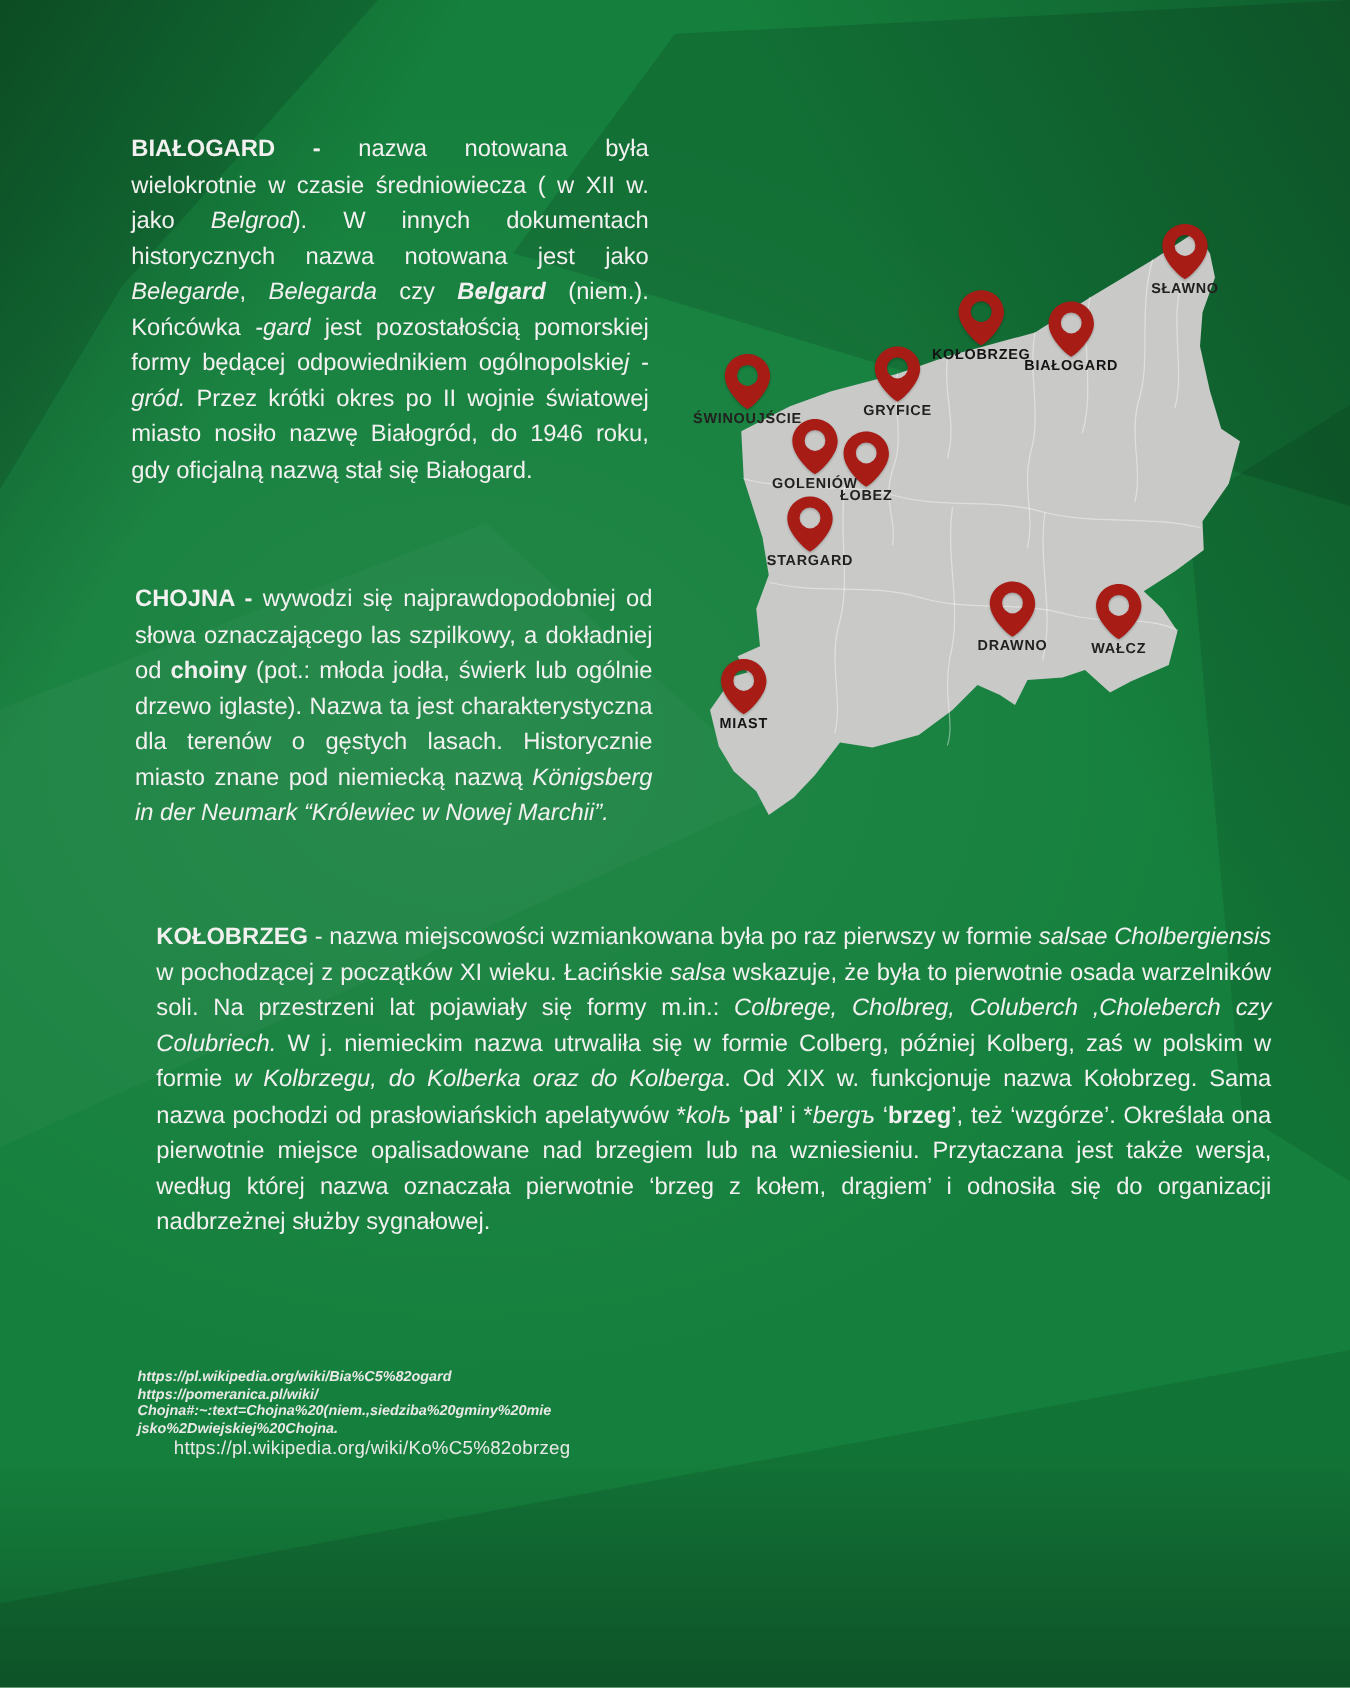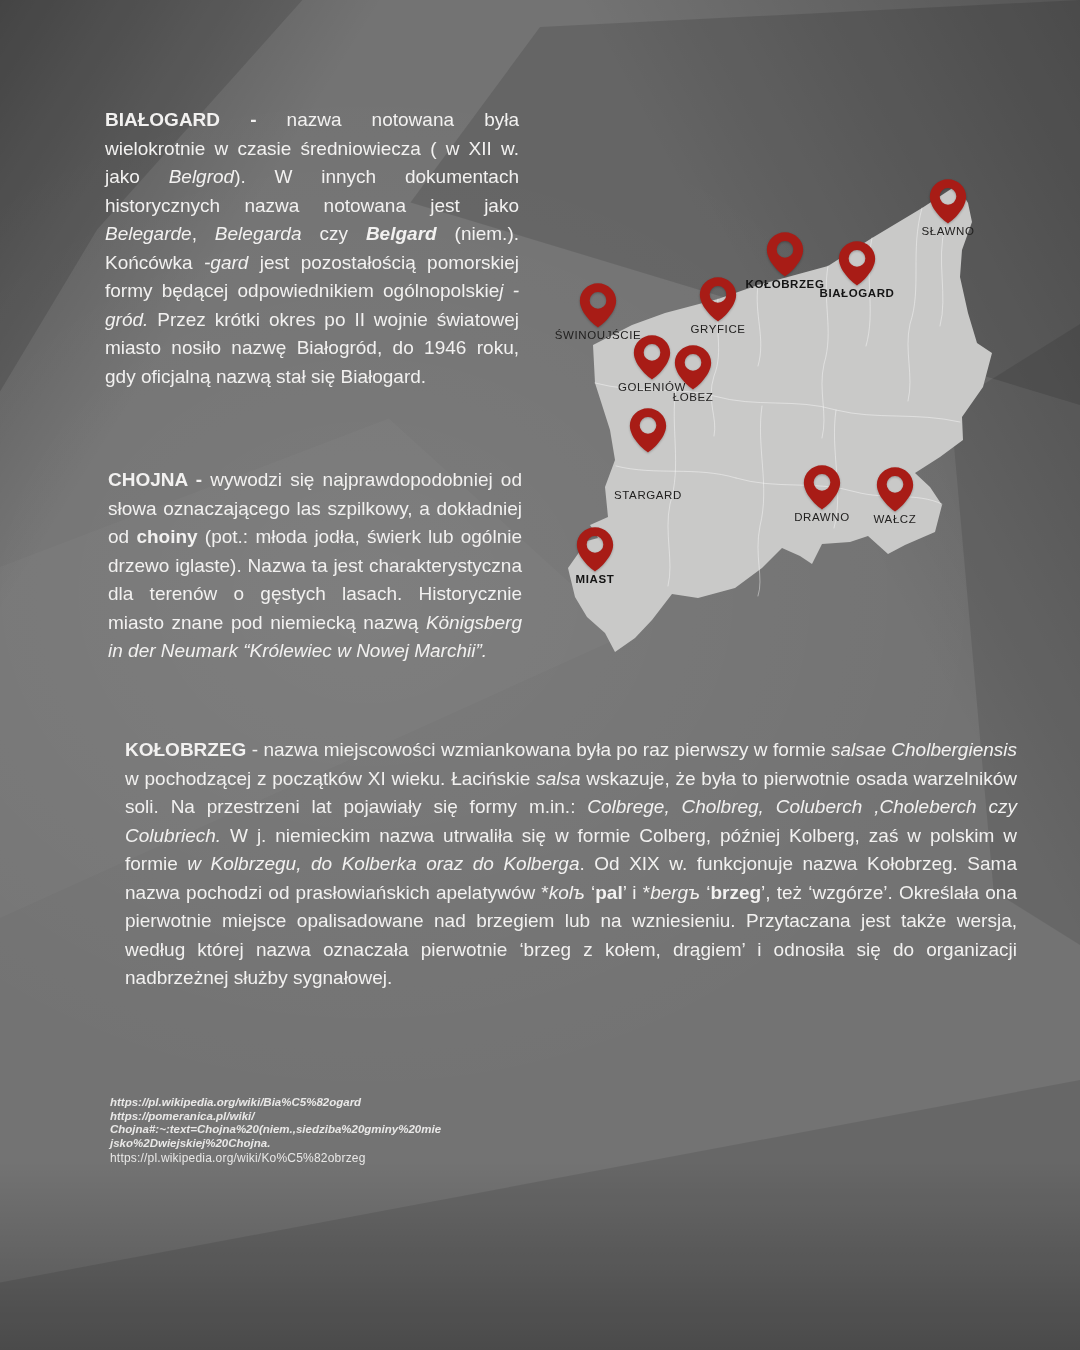--- a/index.html
+++ b/index.html
@@ -1,19 +1,19 @@
 <!DOCTYPE html>
 <html><head>
 <meta charset="utf-8">
 <style>
   * { margin:0; padding:0; box-sizing:border-box; }
   html,body { width:1080px; height:1350px; }
   body { font-family:"Liberation Sans","DejaVu Sans",sans-serif; overflow:hidden; }
 
-  .page { position:relative; width:1080px; height:1350px; background:#737373; overflow:hidden; }
+  .page { position:relative; width:1080px; height:1350px; background:#15803d; overflow:hidden; }
 
   
   .bg-layer { position:absolute; inset:0; pointer-events:none; }
   .bg-light  { background:radial-gradient(95% 62% at 34% 44%, rgba(255,255,255,.06), rgba(255,255,255,0) 62%); }
   .bg-tl     { background:linear-gradient(122deg, rgba(0,0,0,.32), rgba(0,0,0,0) 20%); }
   .bg-tr     { background:linear-gradient(242deg, rgba(0,0,0,.26), rgba(0,0,0,0) 28%); }
   .bg-bottom { background:linear-gradient(0deg, rgba(0,0,0,.28), rgba(0,0,0,0) 14%); }
   .fold1 { clip-path:polygon(0 95%, 100% 80%, 100% 100%, 0 100%); background:rgba(0,0,0,.10); }
   .fold2 { clip-path:polygon(50% 2%, 100% 0, 100% 30%, 38% 15%); background:rgba(0,0,0,.12); }
   .fold3 { clip-path:polygon(0 0, 28% 0, 9% 17%, 0 29%); background:rgba(0,0,0,.12); }
@@ -27,27 +27,27 @@
   .para-2 { left:108px; top:466px;  width:414px; }
   .para-3 { left:105px; top:736px;  width:892px;margin-left:20px; }
 
   
   .map { position:absolute; left:556px; top:166px; width:452px; height:510px; }
   .map svg.region-svg { position:absolute; left:0; top:0; }
   .county { stroke:rgba(255,255,255,.42); stroke-width:1; fill:none; stroke-linejoin:round; stroke-linecap:round; }
   .pin { position:absolute; width:44px; display:flex; flex-direction:column; align-items:center; }
   .pin-ico { width:44px; height:47px; display:block; filter:drop-shadow(0 1px 1px rgba(0,0,0,.25)); }
   .pin-label { margin-top:1px; white-space:nowrap; font-size:11.5px; letter-spacing:.6px;
-               color:#222120; font-weight:400; }
+               color:#222120; font-weight:700; }
   .pin.bold .pin-label { font-weight:700; color:#141414; }
 
   
   .sources { position:absolute; left:110px; top:1096px; color:#e9e8e7; }
   .src-line { font-size:11.5px; line-height:13.5px; font-style:italic; font-weight:600; }
-  .src-last { font-style:normal; font-weight:400; font-size:12px; margin-top:2px; letter-spacing:.2px; }
+  .src-last { font-style:normal; font-weight:400; font-size:15px; margin-top:2px; letter-spacing:.2px;margin-left:29px; }
 
   
   .logo { position:absolute; left:306px; top:1184px; width:480px; height:110px; color:#dcdbda; }
   .logo-icon { position:absolute; left:0; top:2px; width:124px; height:102px; }
   .logo-title { position:absolute; left:124px; top:-10px; font-size:78px; font-weight:700;
                 letter-spacing:-1px; line-height:78px; transform:scaleX(.69); transform-origin:left top;
                 color:#dcdbda; white-space:nowrap; }
   .logo-sub1 { position:absolute; left:127px; top:64px; font-size:16px; font-weight:700;
                letter-spacing:.4px; color:#d3d2d1; white-space:nowrap; }
   .logo-sub2 { position:absolute; left:127px; top:84px; font-size:14.5px; font-weight:700;
@@ -141,27 +141,27 @@
           <use href="#pin-shape" fill="#a81c16"></use>
         </svg>
       <div class="pin-label">GOLENIÓW</div>
     </div>
     <div class="pin" style="left:115px; top:177px;">
       <svg class="pin-ico" viewBox="0 0 24 25">
           <use href="#pin-shape" fill="#a81c16"></use>
         </svg>
       <div class="pin-label">ŁOBEZ</div>
     </div>
-    <div class="pin" style="left:70px; top:240px;gap:35px;">
+    <div class="pin" style="left:70px; top:229px;">
       <svg class="pin-ico" viewBox="0 0 24 25">
           <use href="#pin-shape" fill="#a81c16"></use>
         </svg>
       <div class="pin-label">STARGARD</div>
     </div>
-    <div class="pin" style="left:232px; top:297px;margin-left:12px;">
+    <div class="pin" style="left:232px; top:297px;">
       <svg class="pin-ico" viewBox="0 0 24 25">
           <use href="#pin-shape" fill="#a81c16"></use>
         </svg>
       <div class="pin-label">DRAWNO</div>
     </div>
     <div class="pin" style="left:317px; top:299px;">
       <svg class="pin-ico" viewBox="0 0 24 25">
           <use href="#pin-shape" fill="#a81c16"></use>
         </svg>
       <div class="pin-label">WAŁCZ</div>

